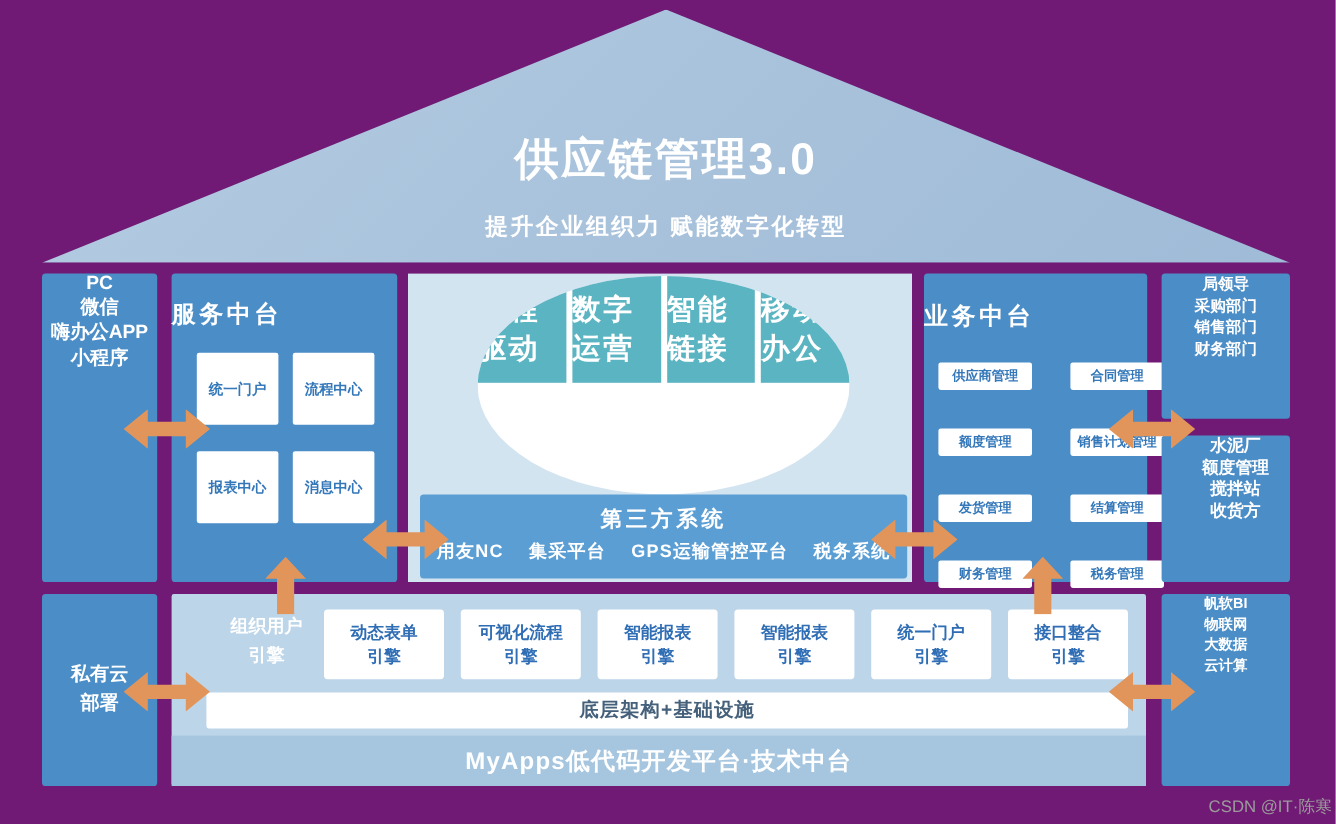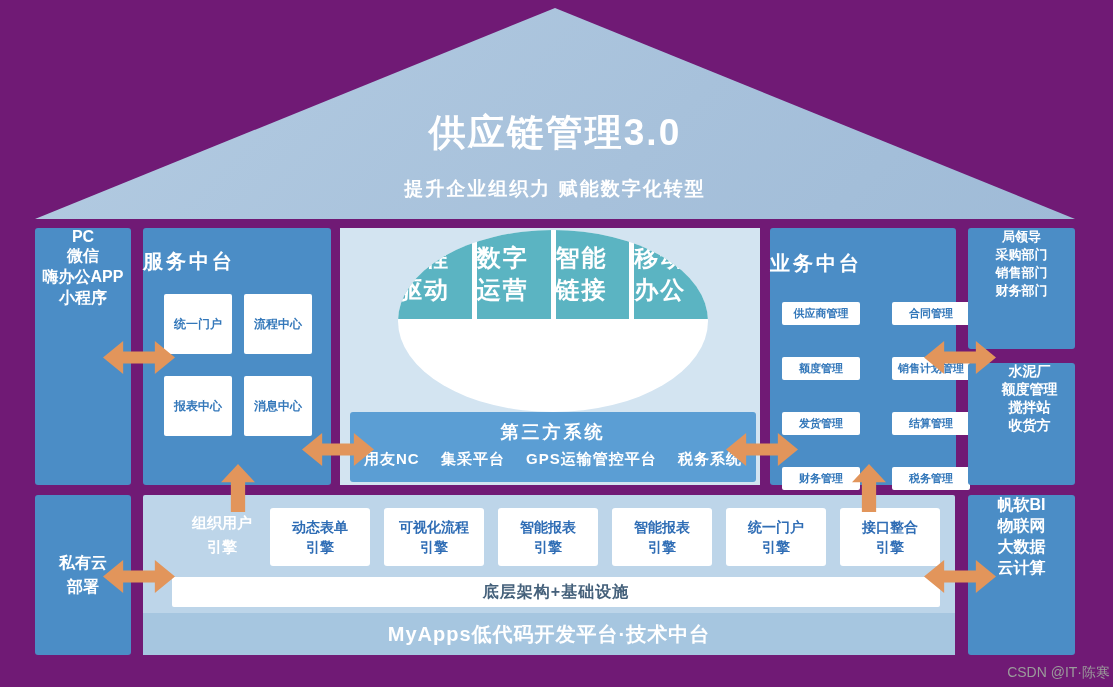--- a/index.html
+++ b/index.html
@@ -64,21 +64,21 @@
   .engine-row { position:absolute; left:127px; top:13px; display:flex; gap:14px; }
   .engine-box { width:100px; height:58px; background:#fff; border-radius:3px;
                 display:flex; flex-direction:column; align-items:center; justify-content:center;
                 color:#2f6db5; font-size:14px; font-weight:bold; line-height:1.45; }
   .infra-bar { position:absolute; left:29px; top:82px; width:768px; height:30px; background:#fff;
                border-radius:2px; display:flex; align-items:center; justify-content:center;
                color:#44607a; font-size:16px; font-weight:bold; letter-spacing:1px; }
   .myapps-strip { position:absolute; left:0; top:118px; width:812px; height:42px; background:#a6c6e0;
                   display:flex; align-items:center; justify-content:center;
                   color:#fff; font-size:20px; font-weight:bold; letter-spacing:1px; }
-  .bottom-right { left:968px; top:495px; width:107px; height:160px; font-size:16px; font-weight:bold; }
+  .bottom-right { left:968px; top:495px; width:107px; height:160px; font-size:12px; font-weight:bold; }
 
   
   .arrow-h  { background:#e2955b; clip-path:polygon(0 50%,28% 0,28% 32%,72% 32%,72% 0,100% 50%,72% 100%,72% 68%,28% 68%,28% 100%); z-index:5; }
   .arrow-up { background:#e2955b; clip-path:polygon(50% 0,100% 38%,71% 38%,71% 100%,29% 100%,29% 38%,0 38%); z-index:5; }
   .a1 { left:103px; top:341px; width:72px; height:33px; }
   .a2 { left:302px; top:433px; width:72px; height:33px; }
   .a3 { left:726px; top:433px; width:72px; height:33px; }
   .a4 { left:924px; top:341px; width:72px; height:33px; }
   .a5 { left:221px; top:464px; width:34px; height:48px; }
   .a6 { left:852px; top:464px; width:34px; height:48px; }

